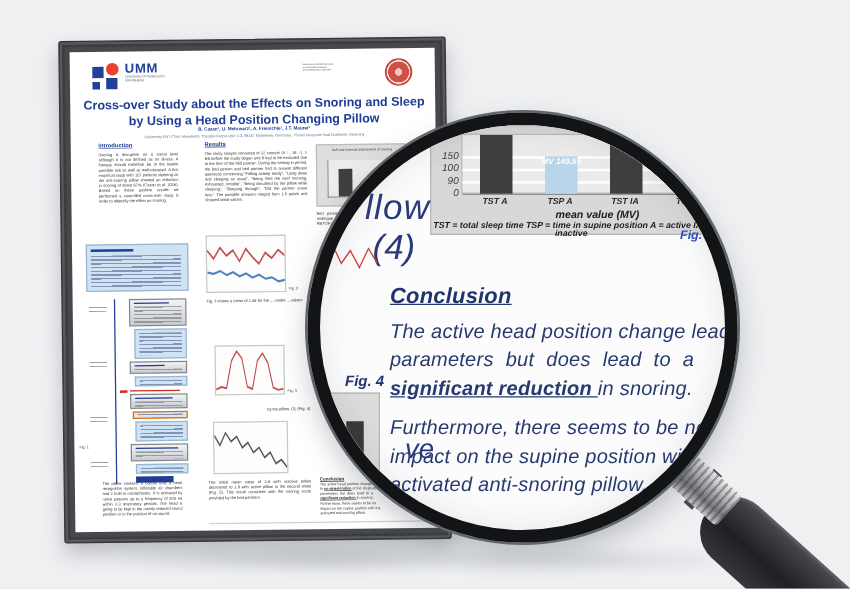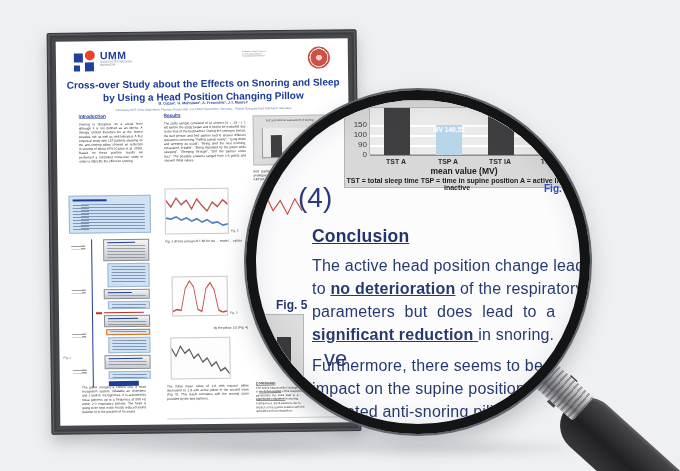--- a/index.html
+++ b/index.html
@@ -58,21 +58,21 @@
     background:linear-gradient(180deg,#4a4a4f,#202024 55%,#36363b);
     box-shadow:inset 0 2px 3px rgba(255,255,255,.15);}
   #handle-ring{position:absolute;left:571px;top:375px;width:9px;height:36px;z-index:7;
     transform:rotate(42deg);transform-origin:0 0;background:#4a4a4e;}
   #handle-collar{position:absolute;left:548px;top:356px;width:62px;height:32px;z-index:7;
     transform:rotate(42deg);transform-origin:0 0;border-radius:4px;
     background:
       repeating-linear-gradient(90deg,rgba(40,40,44,.35) 0 2px,rgba(255,255,255,0) 2px 5px),
       linear-gradient(180deg,#ececee,#a7a7ab 40%,#77777b 70%,#c9c9cd);}
   #lens-outer{position:absolute;left:246px;top:90px;width:344px;height:344px;z-index:10;border-radius:50%;
-    box-shadow:0 0 0 2px #62666c,0 10px 22px rgba(60,65,75,.30);}
+    box-shadow:0 0 0 2px #62666c,0 10px 22px rgba(60,65,75,.30);font-style:italic;}
   #lens{position:absolute;inset:0;border:10px solid #131416;border-radius:50%;overflow:hidden;
         background:#fcfcfd;}
   #lens-glare{position:absolute;inset:0;border-radius:50%;pointer-events:none;
         box-shadow:inset 0 0 26px rgba(30,40,60,.10);}
 
   
   #lens-chart-panel{position:absolute;left:88px;top:0px;width:224px;height:88px;background:#d8d8d8;border:.5px solid #b5b5b5;}
   .lc-plot{position:absolute;background:#ebebeb;border:.5px solid #b9b9b9;}
   .lc-grid{position:absolute;background:#ffffff;height:1.6px;}
   .lc-axis{position:absolute;background:#8f8f8f;height:1px;}
@@ -305,48 +305,48 @@
             <div class="lc-bar" style="left: 170px; top: 35px; width: 26px; height: 12px; background: rgb(185, 213, 234);"></div>
           </div>
           <div class="lc-tick" style="left: 2px; top: 19px;">150</div>
           <div class="lc-tick" style="left: 2px; top: 29px;">100</div>
           <div class="lc-tick" style="left: 2px; top: 39px;">90</div>
           <div class="lc-tick" style="left: 2px; top: 49px;">0</div>
           <div class="lc-cat" style="left: 29px; top: 57px;">TST A</div>
           <div class="lc-cat" style="left: 81px; top: 57px;">TSP A</div>
           <div class="lc-cat" style="left: 133px; top: 57px;">TST IA</div>
           <div class="lc-cat" style="left: 185px; top: 57px;">TSP IA</div>
-          <div class="lc-xlabel" style="left: 24px; top: 65px; width: 190px;">mean value (MV)</div>
+          <div class="lc-xlabel" style="left: 38px; top: 65px; width: 190px;">mean value (MV)</div>
           <div class="lc-foot" style="left: 0px; top: 76px; width: 224px;">TST = total sleep time  TSP = time in supine position A = active IA = inactive</div>
         </div>
       <div id="lens-figtag">Fig. 8</div>
 
+      <div id="frag-llow" class="frag">llow</div>
       <div id="frag-4" class="frag">(4)</div>
       <div class="abs" style="left:-12px;top:92px;width:58px;height:34px;">
           <svg viewBox="0 0 100 40" preserveAspectRatio="none" style="width: 100%; height: 100%; display: block;">
             <polyline points="0.0,24 12.5,6 25.0,20 37.5,4 50.0,22 62.5,10 75.0,26 87.5,8 100.0,22" fill="none" stroke="#cf3a30" stroke-width="1.6"></polyline>
           </svg>
         </div>
-      <div id="frag-fig5" class="frag">Fig. 5</div>
+      <div id="frag-fig5" class="frag">Fig. 4</div>
       <div id="frag-chart">
         <div class="dash" style="top:10px;"></div>
           <div class="dash" style="top:20px;"></div>
         <div class="dash" style="top:30px;"></div>
           <div class="dash" style="top:40px;"></div>
         <div class="dash" style="top:50px;"></div>
           <div class="dash" style="top:60px;"></div>
         <div class="dash" style="top:70px;"></div>
         <div class="bar"></div>
       </div>
       <div id="frag-ve" class="frag">ve</div>
 
       <div id="lens-conclusion">
           <div class="c-head">Conclusion</div>
           <div class="c-line"><span>The active head position change leads</span></div>
-          <div class="c-line"><span>to </span><span class="bu">no deterioration</span><span> of the respiratory</span></div>
           <div class="c-line wide"><span>parameters but does lead to a</span></div>
           <div class="c-line"><span class="bu">significant reduction </span><span>in snoring.</span></div>
           <div class="c-line p2"><span>Furthermore, there seems to be no</span></div>
           <div class="c-line"><span>impact on the supine position with the</span></div>
           <div class="c-line"><span>activated anti-snoring pillow.</span></div>
         </div>
 
       <div id="lens-glare"></div>
     </div>
   </div>

